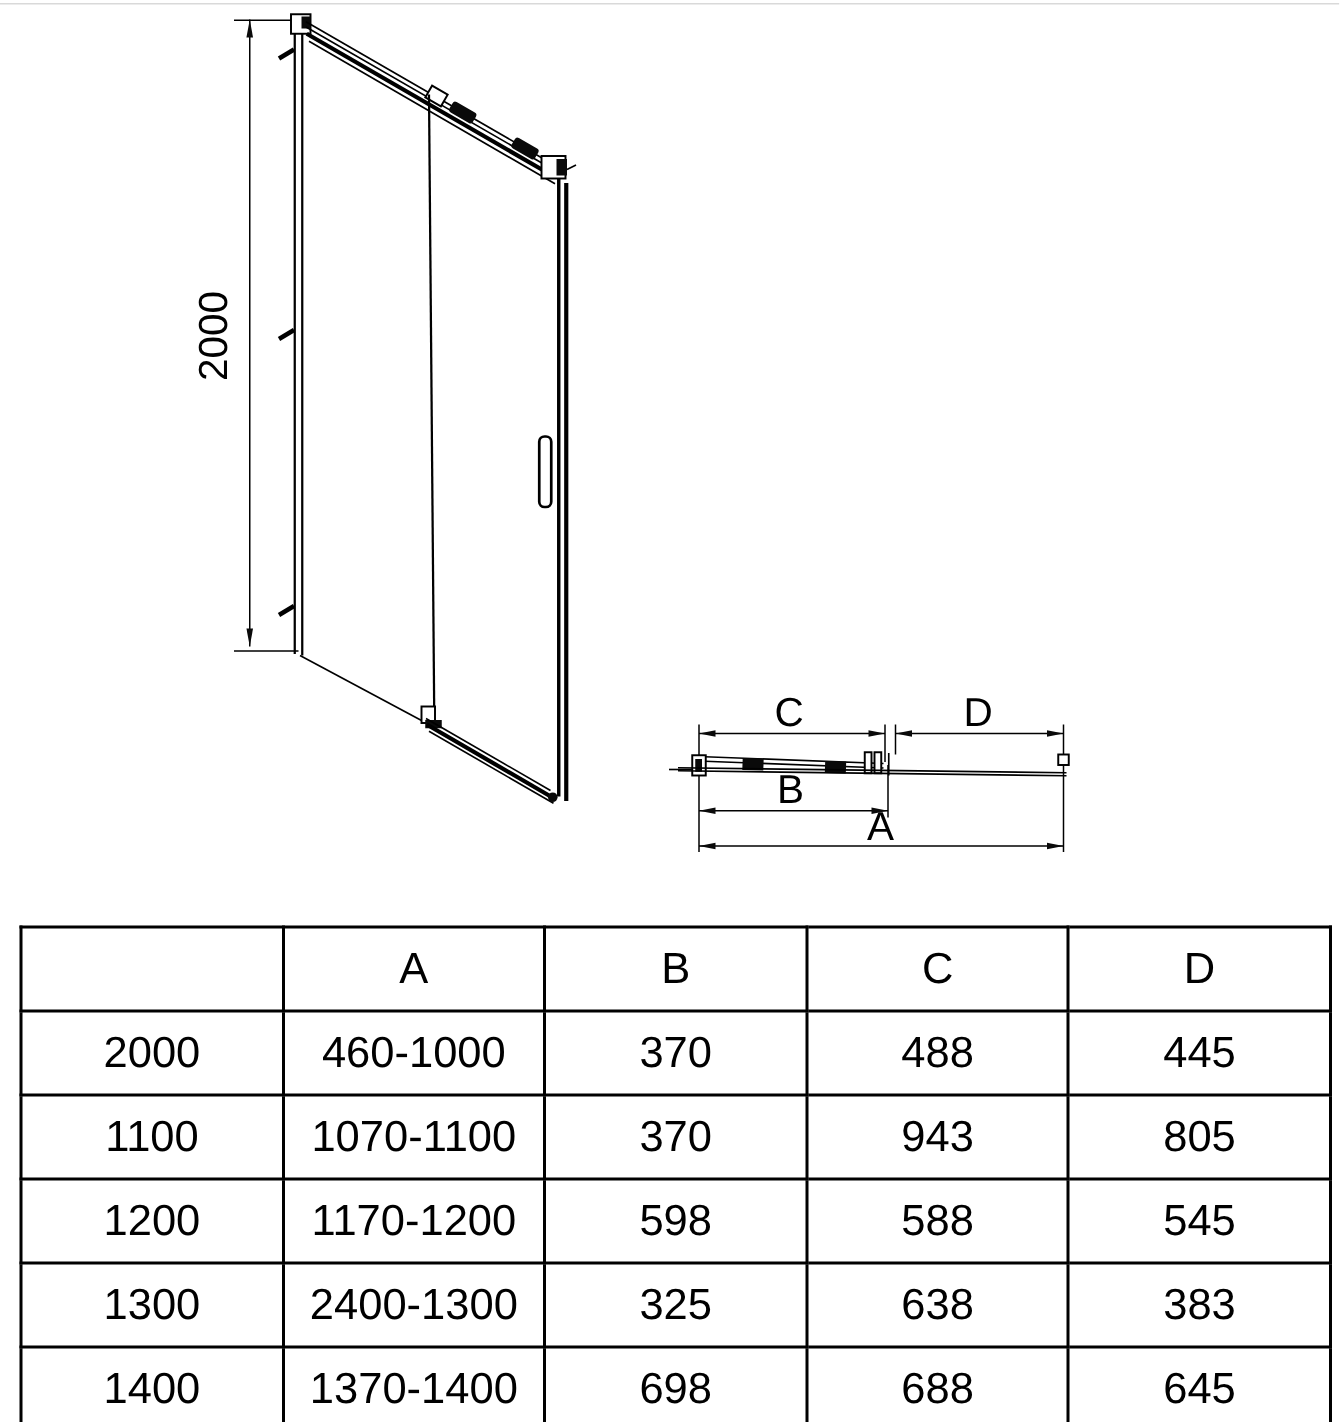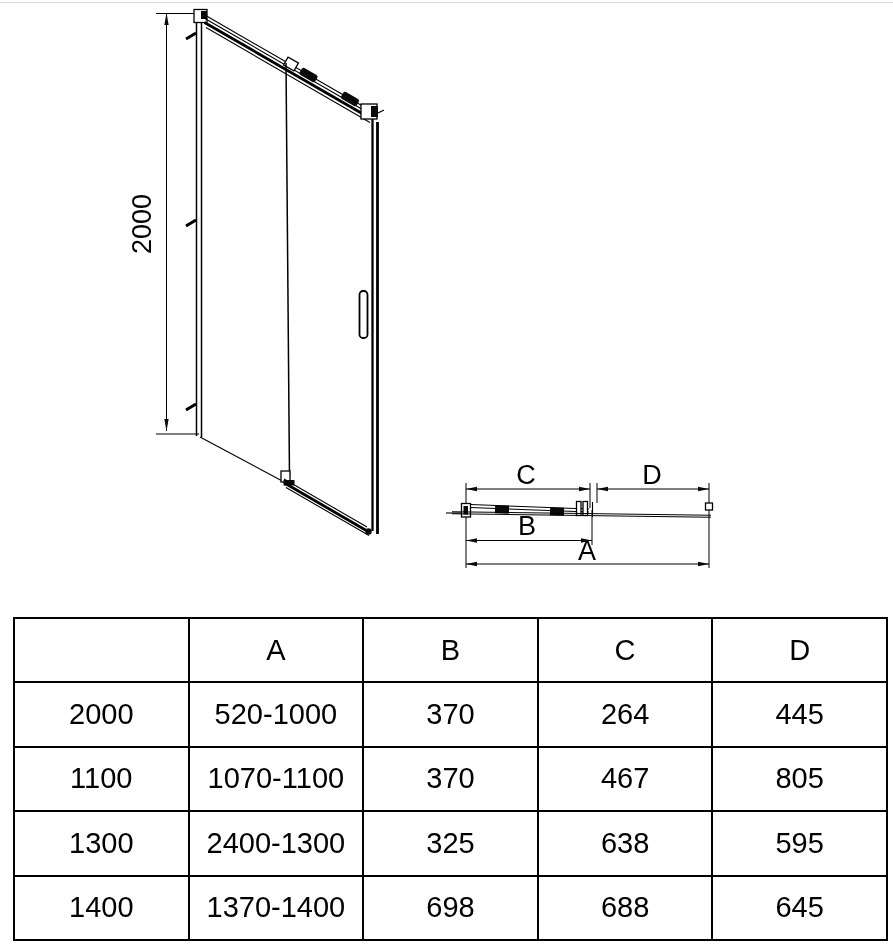--- a/index.html
+++ b/index.html
@@ -197,38 +197,45 @@
     <tbody>
         <tr>
       <th></th>
       <th>A</th>
       <th>B</th>
       <th>C</th>
       <th>D</th>
     </tr>
     <tr>
       <td>2000</td>
-      <td>520-1000</td>
+      <td>460-1000</td>
       <td>370</td>
-      <td>264</td>
+      <td>488</td>
       <td>445</td>
     </tr>
     <tr>
       <td>1100</td>
       <td>1070-1100</td>
       <td>370</td>
-      <td>467</td>
+      <td>943</td>
       <td>805</td>
+    </tr>
+    <tr>
+      <td>1200</td>
+      <td>1170-1200</td>
+      <td>598</td>
+      <td>588</td>
+      <td>545</td>
     </tr>
     <tr>
       <td>1300</td>
       <td>2400-1300</td>
       <td>325</td>
       <td>638</td>
-      <td>595</td>
+      <td>383</td>
     </tr>
     <tr>
       <td>1400</td>
       <td>1370-1400</td>
       <td>698</td>
       <td>688</td>
       <td>645</td>
     </tr>
   </tbody>
     </table>

